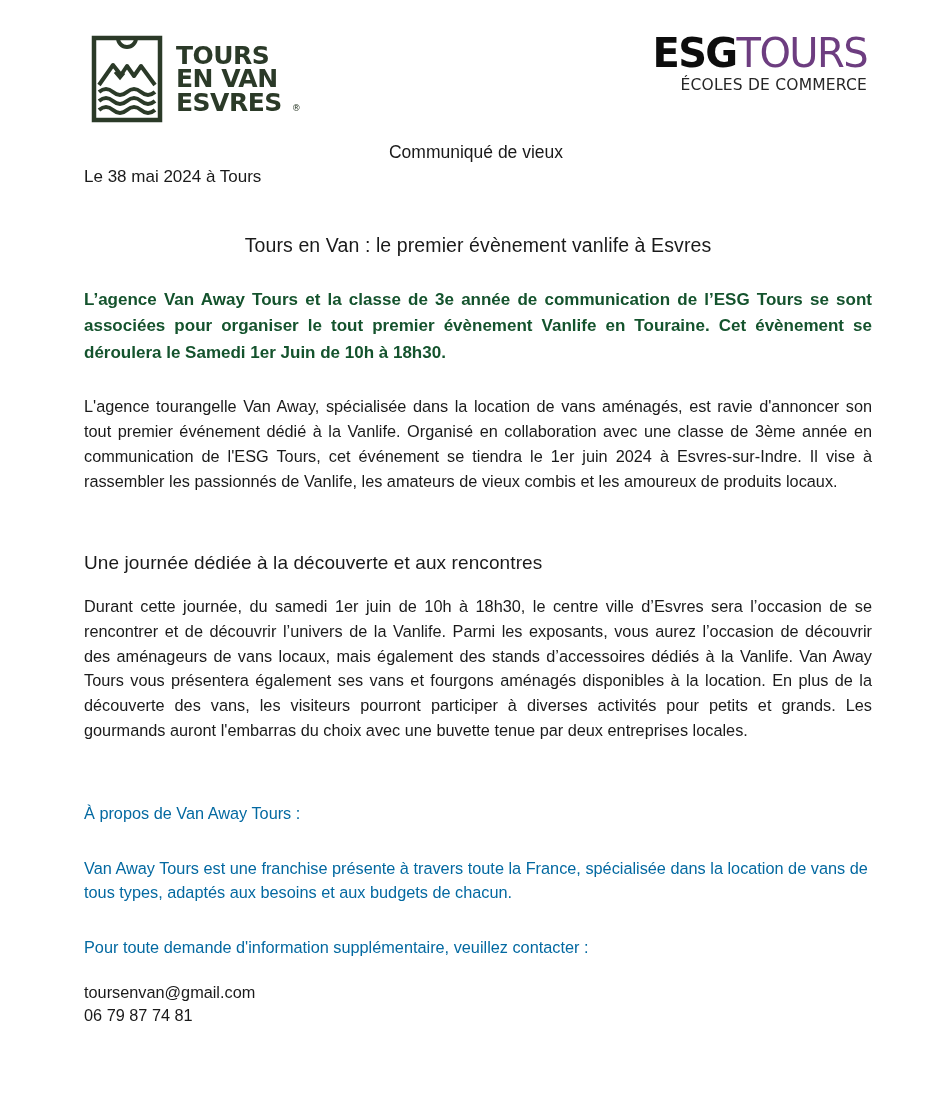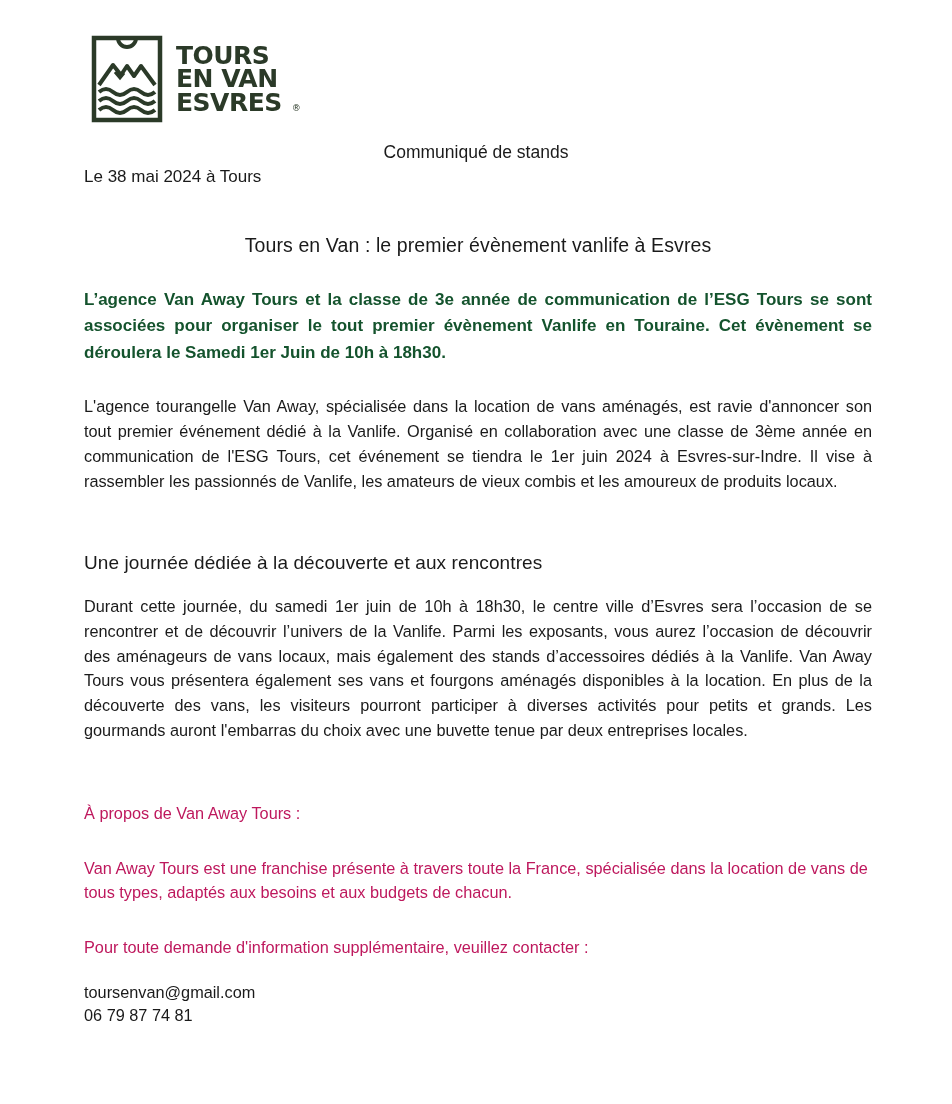--- a/index.html
+++ b/index.html
@@ -159,21 +159,21 @@
 
   .gap-xl { height: 58px; }
   .gap-md { height: 30px; }
   .gap-sm { height: 22px; }
 
   p.plain {
     font-size: 16.3px;
     line-height: 1.5;
     text-align: left;
     margin: 0;
-    color: #be185d;
+    color: #0369a1;
   }
 
   .contact-lines {
     font-size: 16.3px;
     line-height: 1.42;
     color: #1a1a1a;
   }
   .contact-lines div { white-space: nowrap; }
 </style>
 </head>
@@ -198,24 +198,28 @@
       <span class="logo-words">
         <span class="lw">TOURS</span>
         <span class="lw">EN VAN</span>
         <span class="lw last">
           <span>ESVRES</span>
           <span class="reg-mark">®</span>
         </span>
       </span>
     </div>
 
+    <div class="logo-esg">
+      <div class="esg-top"><span class="esg-black">ESG</span><span class="esg-purple">TOURS</span></div>
+      <div class="esg-sub">ÉCOLES DE COMMERCE</div>
+    </div>
 
   </div>
 
-  <div class="doc-kicker">Communiqué de stands</div>
+  <div class="doc-kicker">Communiqué de vieux</div>
   <div class="doc-date">Le 38 mai 2024 à Tours</div>
 
   <div class="content">
 
     <h1 class="doc-title">Tours en Van : le premier évènement vanlife à Esvres</h1>
 
     <p class="lede">L’agence Van Away Tours et la classe de 3e année de communication de l’ESG Tours se sont associées pour organiser le tout premier évènement Vanlife en Touraine. Cet évènement se déroulera le Samedi 1er Juin de 10h à 18h30.</p>
 
     <p class="body">L'agence tourangelle Van Away, spécialisée dans la location de vans aménagés, est ravie d'annoncer son tout premier événement dédié à la Vanlife. Organisé en collaboration avec une classe de 3ème année en communication de l'ESG Tours, cet événement se tiendra le 1er juin 2024 à Esvres-sur-Indre. Il vise à rassembler les passionnés de Vanlife, les amateurs de vieux combis et les amoureux de produits locaux.</p>
 

